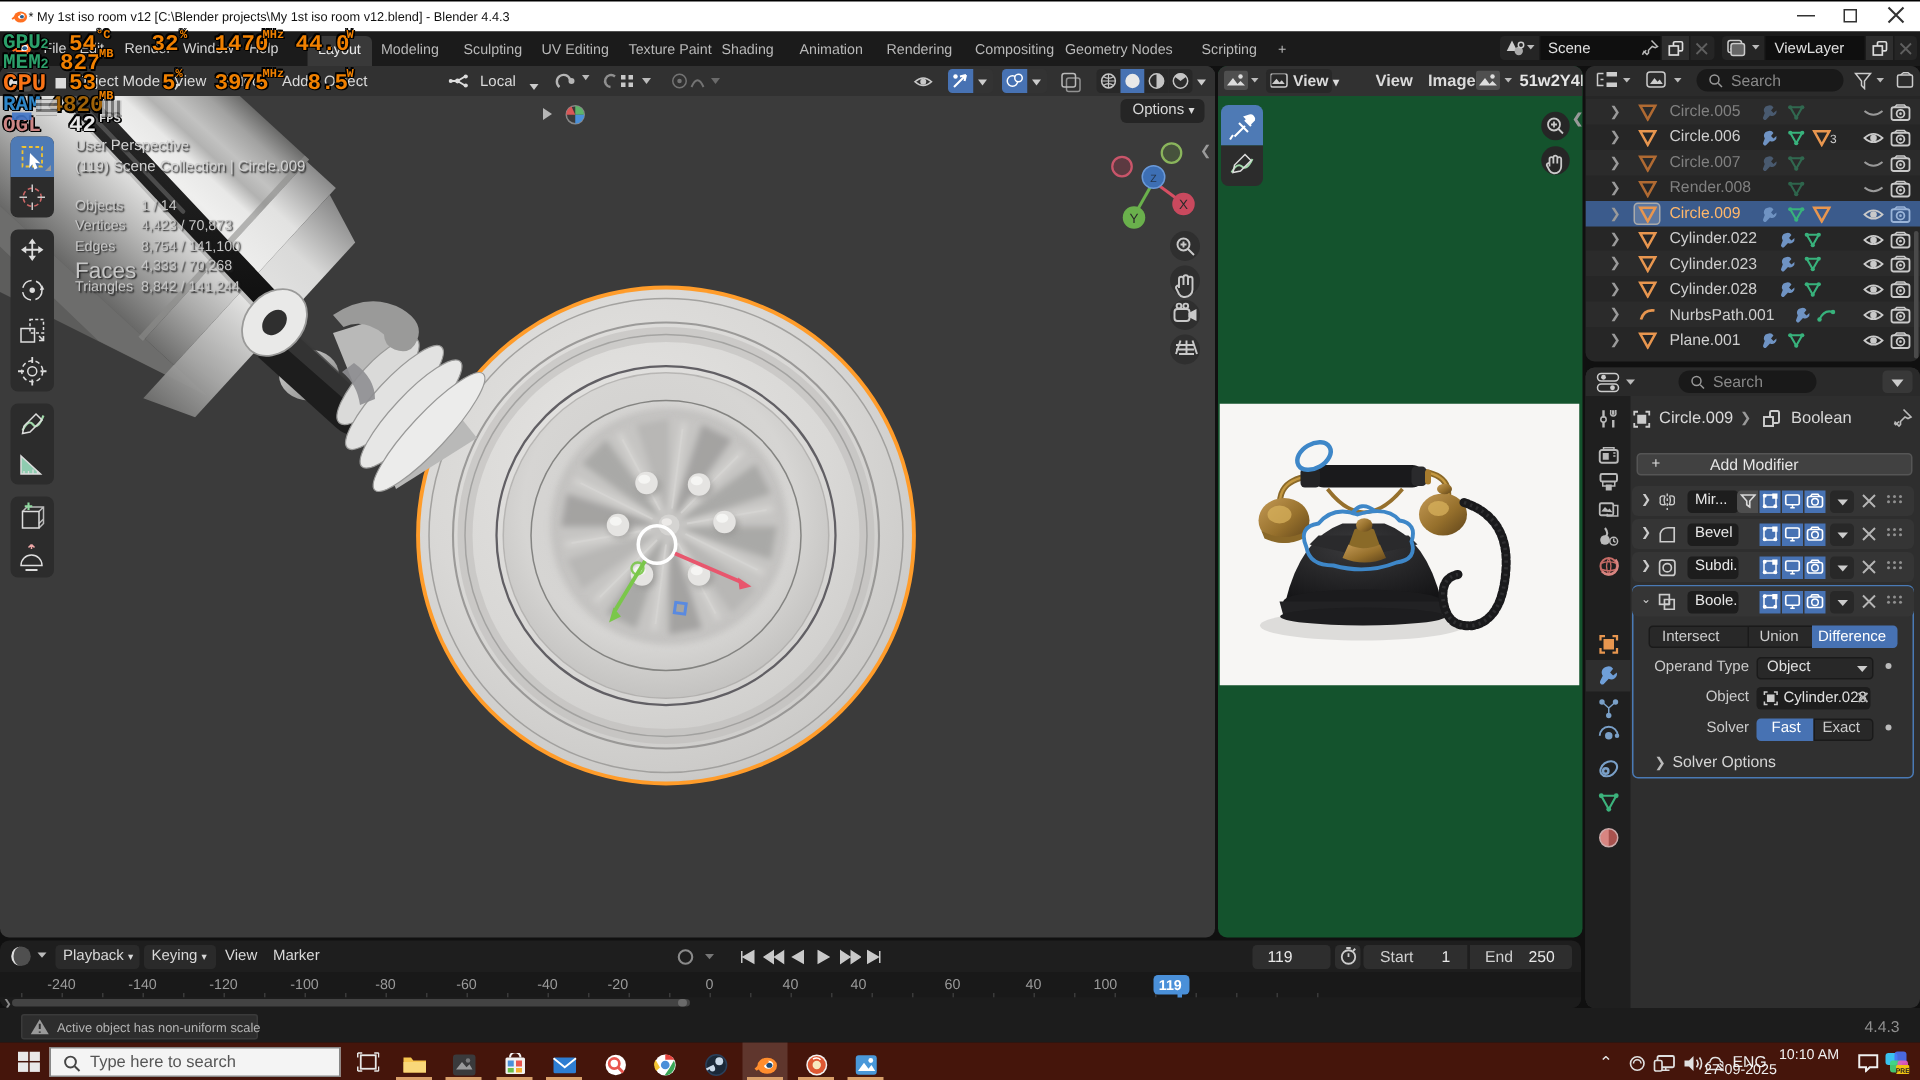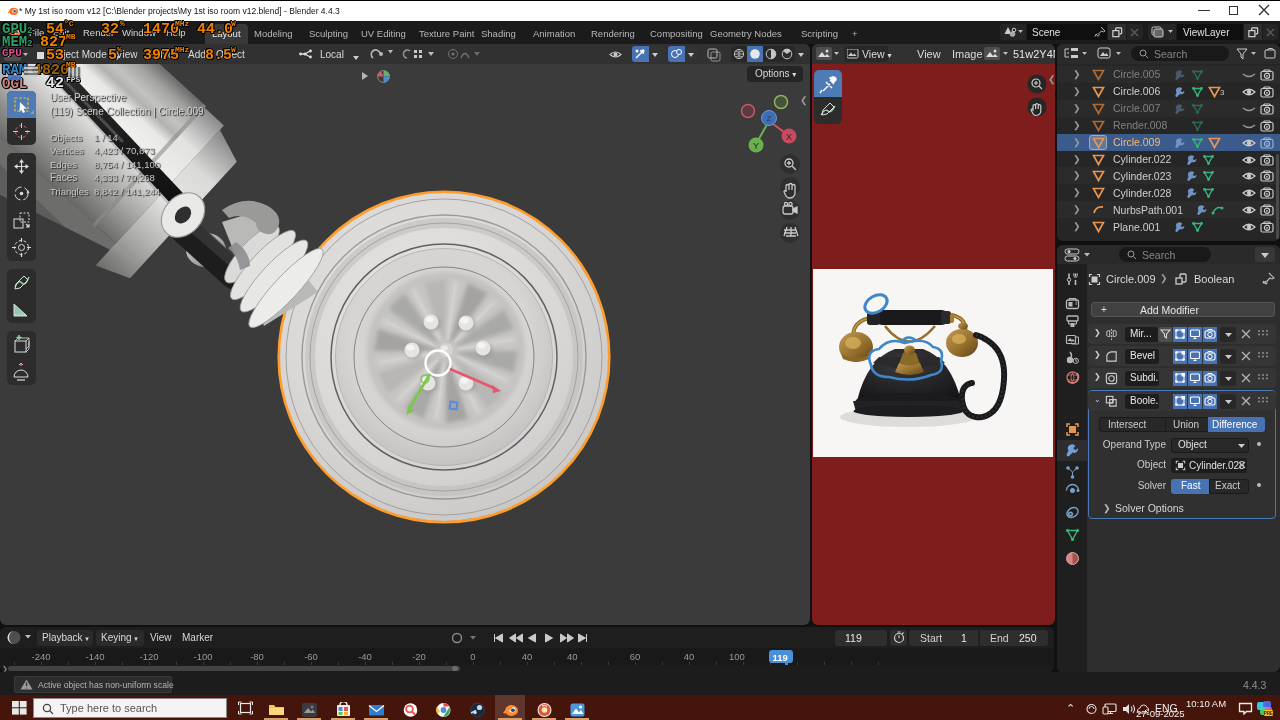--- a/index.html
+++ b/index.html
@@ -10,21 +10,21 @@
 
 #menubar{left:0;top:21px;width:1280px;height:23px;background:#1b1b1b;}
 .mtxt{position:absolute;top:27px;font-size:9.5px;color:#d5d5d5;}
 .tab{position:absolute;top:24px;height:20px;font-size:9.5px;color:#b8b8b8;padding:4px 7px 0 7px;border-radius:4px 4px 0 0;}
 .tab.on{background:#393939;color:#eaeaea;}
 .vpmenu{position:absolute;top:5px;font-size:10px;color:#dadada;}
 
 #vp{left:0;top:44px;width:810px;height:581px;background:#3b3b3b;border-radius:6px;overflow:hidden;}
 #vphdr{left:0;top:0;width:810px;height:20px;background:#313131;}
 
-#imged{left:812px;top:44px;width:243px;height:581px;background:#7f1d1d;border-radius:6px;overflow:hidden;}
+#imged{left:812px;top:44px;width:243px;height:581px;background:#14532d;border-radius:6px;overflow:hidden;font-weight:bold;}
 #imghdr{left:0;top:0;width:243px;height:20px;background:#313131;}
 
 #outliner{left:1057px;top:44px;width:223px;height:197px;background:#262626;border-radius:6px;overflow:hidden;}
 #outhdr{left:0;top:0;width:223px;height:20px;background:#2b2b2b;}
 
 #props{left:1057px;top:245px;width:223px;height:427px;background:#2e2e2e;border-radius:6px;overflow:hidden;}
 #prophdr{left:0;top:0;width:223px;height:19px;background:#2a2a2a;}
 #ptabs{left:0;top:19px;width:30px;height:408px;background:#1f1f1f;}
 
 #timeline{left:0;top:627px;width:1054px;height:45px;background:#1e1e1e;border-radius:6px;overflow:hidden;}
@@ -469,21 +469,21 @@
       </svg>
       <div class="abs" style="left:30px;top:66px;width:0;height:0;border-left:4px solid transparent;border-bottom:4px solid #999"></div>
       <div class="abs" style="left:50px;top:48px;font-size:10px;color:#d2d2d2;text-shadow:1px 1px 1px #222">User Perspective</div>
       <div class="abs" style="left:50px;top:62px;font-size:10px;color:#d2d2d2;text-shadow:1px 1px 1px #222">(119) Scene Collection | Circle.009</div>
       <div class="abs" style="left:50px;top:87.5px;font-size:9.5px;color:#c6c6c6;text-shadow:1px 1px 1px #222">Objects</div>
       <div class="abs" style="left:94px;top:87.5px;font-size:9.5px;color:#c6c6c6;text-shadow:1px 1px 1px #222">1 / 14</div>
       <div class="abs" style="left:50px;top:101.0px;font-size:9.5px;color:#c6c6c6;text-shadow:1px 1px 1px #222">Vertices</div>
       <div class="abs" style="left:94px;top:101.0px;font-size:9.5px;color:#c6c6c6;text-shadow:1px 1px 1px #222">4,423 / 70,873</div>
       <div class="abs" style="left:50px;top:114.5px;font-size:9.5px;color:#c6c6c6;text-shadow:1px 1px 1px #222">Edges</div>
       <div class="abs" style="left:94px;top:114.5px;font-size:9.5px;color:#c6c6c6;text-shadow:1px 1px 1px #222">8,754 / 141,100</div>
-      <div class="abs" style="left:50px;top:128.0px;font-size:10px;color:#c6c6c6;text-shadow:1px 1px 1px #222">Faces</div>
+      <div class="abs" style="left:50px;top:128.0px;font-size:15px;color:#c6c6c6;text-shadow:1px 1px 1px #222">Faces</div>
       <div class="abs" style="left:94px;top:128.0px;font-size:9.5px;color:#c6c6c6;text-shadow:1px 1px 1px #222">4,333 / 70,268</div>
       <div class="abs" style="left:50px;top:141.5px;font-size:9.5px;color:#c6c6c6;text-shadow:1px 1px 1px #222">Triangles</div>
       <div class="abs" style="left:94px;top:141.5px;font-size:9.5px;color:#c6c6c6;text-shadow:1px 1px 1px #222">8,842 / 141,244</div>
       <svg class="abs" style="left:380px;top:250px" width="140" height="140" viewBox="0 0 140 140">
 <circle cx="58" cy="69" r="12.5" fill="none" stroke="#fff" stroke-width="2.4"></circle>
 <line x1="70" y1="75" x2="114" y2="94" stroke="#e8566d" stroke-width="2.6"></line>
 <path d="M121,97 l-9,-6 1,8 Z" fill="#e8566d"></path>
 <line x1="50" y1="80" x2="30" y2="113" stroke="#7ac74a" stroke-width="2.6"></line>
 <path d="M26,121 l3,-10 5,6 Z" fill="#7ac74a"></path>
 <circle cx="45" cy="85" r="4" fill="none" stroke="#7ac74a" stroke-width="1.6" opacity="0.9"></circle>
@@ -1146,21 +1146,21 @@
       <div class="abs" style="left:980px;top:2.5px;width:68px;height:16px;background:#2e2e2e;border-radius:0 3px 3px 0"></div>
       <div class="abs" style="left:990px;top:4.5px;font-size:10.5px;color:#d0d0d0">End</div>
       <div class="abs" style="left:1019px;top:4.5px;font-size:10.5px;color:#e8e8e8">250</div>
       <div class="abs" style="left:27px;top:24px;width:28px;text-align:center;font-size:9.5px;color:#9a9a9a">-240</div>
       <div class="abs" style="left:81px;top:24px;width:28px;text-align:center;font-size:9.5px;color:#9a9a9a">-140</div>
       <div class="abs" style="left:135px;top:24px;width:28px;text-align:center;font-size:9.5px;color:#9a9a9a">-120</div>
       <div class="abs" style="left:189px;top:24px;width:28px;text-align:center;font-size:9.5px;color:#9a9a9a">-100</div>
       <div class="abs" style="left:243px;top:24px;width:28px;text-align:center;font-size:9.5px;color:#9a9a9a">-80</div>
       <div class="abs" style="left:297px;top:24px;width:28px;text-align:center;font-size:9.5px;color:#9a9a9a">-60</div>
       <div class="abs" style="left:351px;top:24px;width:28px;text-align:center;font-size:9.5px;color:#9a9a9a">-40</div>
-      <div class="abs" style="left:405px;top:24px;width:28px;text-align:center;font-size:9.5px;color:#9a9a9a">-20</div>
+      <div class="abs" style="left:405px;top:24px;width:28px;font-size:9.5px;color:#9a9a9a">-20</div>
       <div class="abs" style="left:459px;top:24px;width:28px;text-align:center;font-size:9.5px;color:#9a9a9a">0</div>
       <div class="abs" style="left:513px;top:24px;width:28px;text-align:center;font-size:9.5px;color:#9a9a9a">40</div>
       <div class="abs" style="left:567px;top:24px;width:28px;text-align:left;font-size:9.5px;color:#9a9a9a">40</div>
       <div class="abs" style="left:621px;top:24px;width:28px;text-align:center;font-size:9.5px;color:#9a9a9a">60</div>
       <div class="abs" style="left:675px;top:24px;width:28px;text-align:center;font-size:9.5px;color:#9a9a9a">40</div>
       <div class="abs" style="left:729px;top:24px;width:28px;text-align:left;font-size:9.5px;color:#9a9a9a">100</div>
       <div class="abs" style="left:14px;top:35px;width:1px;height:3px;background:#3a3a3a"></div>
       <div class="abs" style="left:41px;top:35px;width:1px;height:3px;background:#3a3a3a"></div>
       <div class="abs" style="left:68px;top:35px;width:1px;height:3px;background:#3a3a3a"></div>
       <div class="abs" style="left:95px;top:35px;width:1px;height:3px;background:#3a3a3a"></div>
@@ -1323,21 +1323,21 @@
     <svg class="abs" style="left:1256px;top:700px" width="17" height="17" viewBox="0 0 17 17">
       <rect x="1" y="2" width="8" height="8" rx="2" fill="#3ac2ef"></rect>
       <rect x="7" y="1" width="8" height="8" rx="2" fill="#4a72f5" opacity="0.9"></rect>
       <rect x="4" y="7" width="8" height="8" rx="2" fill="#42d77a" opacity="0.9"></rect>
       <rect x="9" y="7" width="7" height="7" rx="2" fill="#e85abf" opacity="0.9"></rect>
       <rect x="8" y="10" width="9" height="6" rx="1" fill="#f2c211"></rect>
       <text x="12.5" y="15" font-size="4.5" font-weight="bold" fill="#222" text-anchor="middle" font-family="Liberation Sans">PRE</text>
     </svg>
 <div class="osd abs" style="left:2px;top:21px;font-size:14px;color:#2ba06a;letter-spacing:0px">GPU<span style="font-size:9px">2</span></div>
     <div class="osd abs" style="left:2px;top:34px;font-size:14px;color:#2ba06a;letter-spacing:0px">MEM<span style="font-size:9px">2</span></div>
-    <div class="osd abs" style="left:2px;top:47px;font-size:11px;color:#ec4899;letter-spacing:0px">CPU</div>
+    <div class="osd abs" style="left:2px;top:47px;font-size:16px;color:#f97316;letter-spacing:0px">CPU</div>
     <div class="osd abs" style="left:2px;top:62px;font-size:14px;color:#2f86c8;letter-spacing:0px">RAM</div>
     <div class="osd abs" style="left:2px;top:76px;font-size:14px;color:#cd8584;letter-spacing:0px">OGL</div>
     <div class="osd abs" style="left:46px;top:21px;font-size:15px;color:#f08000;letter-spacing:0px">54</div>
     <div class="osd abs" style="left:64px;top:19px;font-size:8px;color:#f08000;letter-spacing:0px">°C</div>
     <div class="osd abs" style="left:101px;top:21px;font-size:15px;color:#f08000;letter-spacing:0px">32</div>
     <div class="osd abs" style="left:120px;top:19px;font-size:8px;color:#f08000;letter-spacing:0px">%</div>
     <div class="osd abs" style="left:143px;top:21px;font-size:15px;color:#f08000;letter-spacing:0px">1470</div>
     <div class="osd abs" style="left:175px;top:19px;font-size:8px;color:#f08000;letter-spacing:0px">MHz</div>
     <div class="osd abs" style="left:197px;top:21px;font-size:15px;color:#f08000;letter-spacing:0px">44.0</div>
     <div class="osd abs" style="left:231px;top:19px;font-size:8px;color:#f08000;letter-spacing:0px">W</div>

